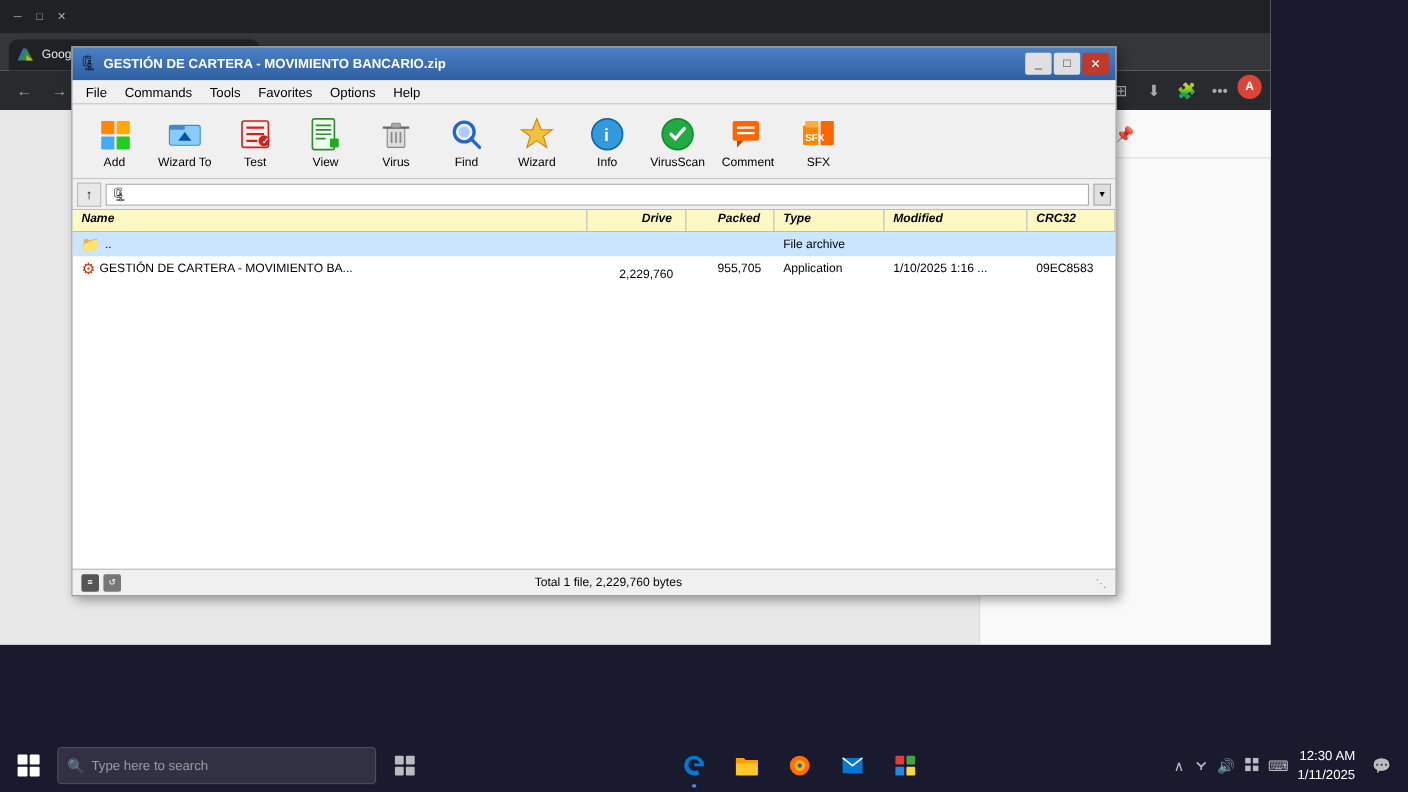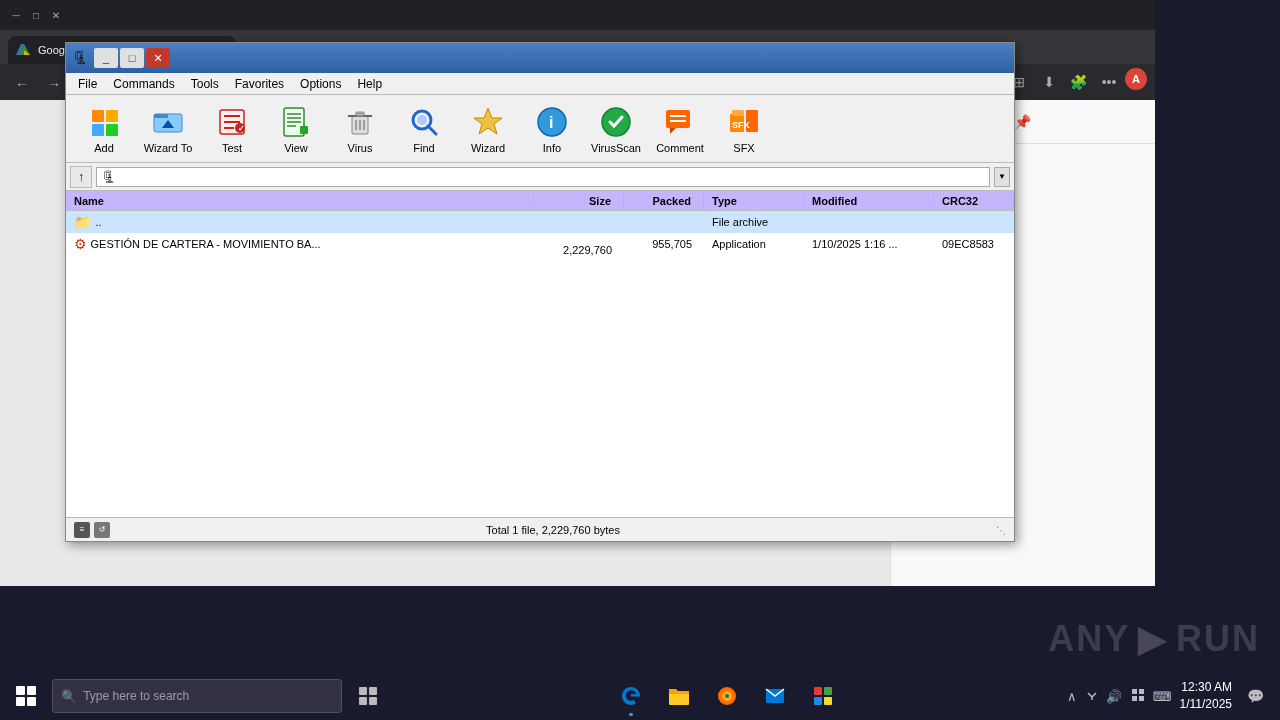--- a/index.html
+++ b/index.html
@@ -336,24 +336,24 @@
     }
 
     
     .winrar-filelist {
       flex: 1;
       background: white;
       overflow: auto;
     }
     .filelist-header {
       height: 20px;
-      background: #c4b5fd;
+      background: #fef9c3;
       border-bottom: 1px solid #bbb;
       display: flex;
-      align-items: center;
+      font-style: italic;
     }
     .col-header {
       padding: 2px 8px;
       font-size: 11px;
       font-weight: 600;
       border-right: 1px solid #bbb;
       cursor: pointer;
     }
     .col-name { flex: 1; min-width: 200px; }
     .col-size { width: 90px; text-align: right; padding-right: 12px; }
@@ -706,20 +706,21 @@
           <span class="sidebar-filename">TO BANCARIO.zip</span>
         </div>
       </div>
     </div>
   </div>
 
   <div class="winrar-window">
 
     <div class="winrar-titlebar">
       <span class="winrar-icon">🗜</span>
+      <span class="winrar-title">GESTIÓN DE CARTERA - MOVIMIENTO BANCARIO.zip</span>
       <div class="winrar-controls">
         <button class="winrar-ctrl-btn btn-min">_</button>
         <button class="winrar-ctrl-btn btn-max">□</button>
         <button class="winrar-ctrl-btn btn-close">✕</button>
       </div>
     </div>
 
     <div class="winrar-menubar">
       <span class="menu-item">File</span>
       <span class="menu-item">Commands</span>
@@ -866,21 +867,21 @@
       <div class="addr-path">
         <span class="addr-icon">🗜</span>
       </div>
       <div class="addr-dropdown">▼</div>
     </div>
 
     <div class="winrar-filelist">
 
       <div class="filelist-header">
         <div class="col-header col-name">Name</div>
-        <div class="col-header col-size">Size</div>
+        <div class="col-header col-size">Drive</div>
         <div class="col-header col-packed">Packed</div>
         <div class="col-header col-type">Type</div>
         <div class="col-header col-modified">Modified</div>
         <div class="col-header col-crc">CRC32</div>
       </div>
 
       <div class="folder-back-row">
         <div class="file-cell file-cell-name">
           <span style="color:#4a90d9; font-size:14px;">📁</span>
           <span>..</span>
@@ -908,25 +909,20 @@
     <div class="winrar-statusbar">
       <div class="status-icons">
         <div class="status-icon" style="background:#555; font-size:8px;">≡</div>
         <div class="status-icon" style="background:#777; font-size:8px;">↺</div>
       </div>
       <span class="status-text">Total 1 file, 2,229,760 bytes</span>
       <span class="resize-grip">⋱</span>
     </div>
   </div>
 
-  <div class="anyrun-watermark">
-    <span>ANY</span>
-    <span style="color:rgba(255,255,255,0.2);">▶</span>
-    <span>RUN</span>
-  </div>
 
   <div class="taskbar">
 
     <button class="taskbar-start">
       <div class="start-icon">
         <div class="start-square"></div>
         <div class="start-square"></div>
         <div class="start-square"></div>
         <div class="start-square"></div>
       </div>

